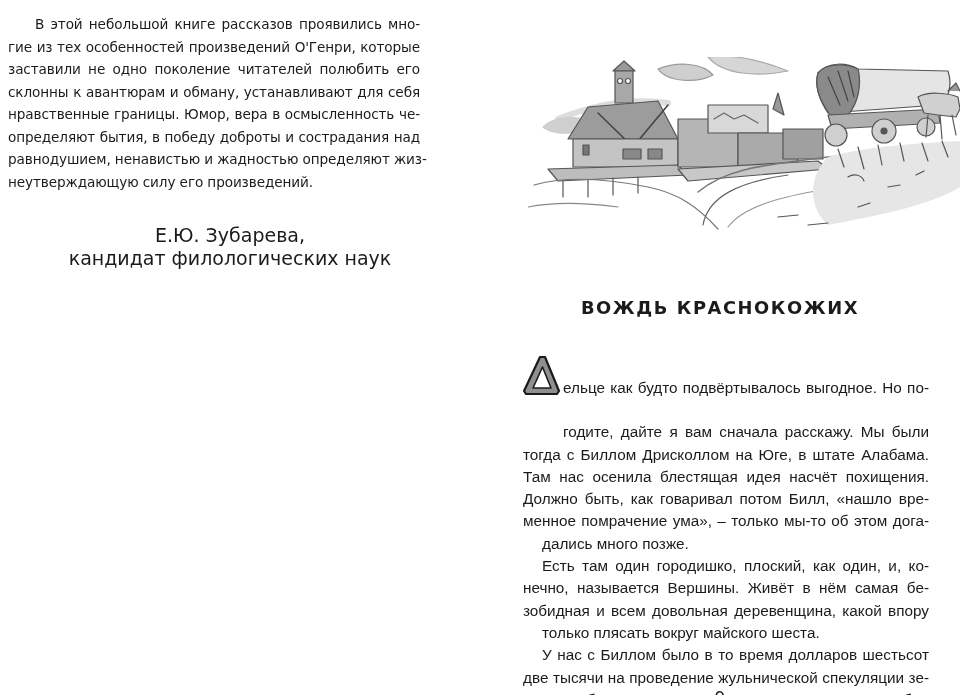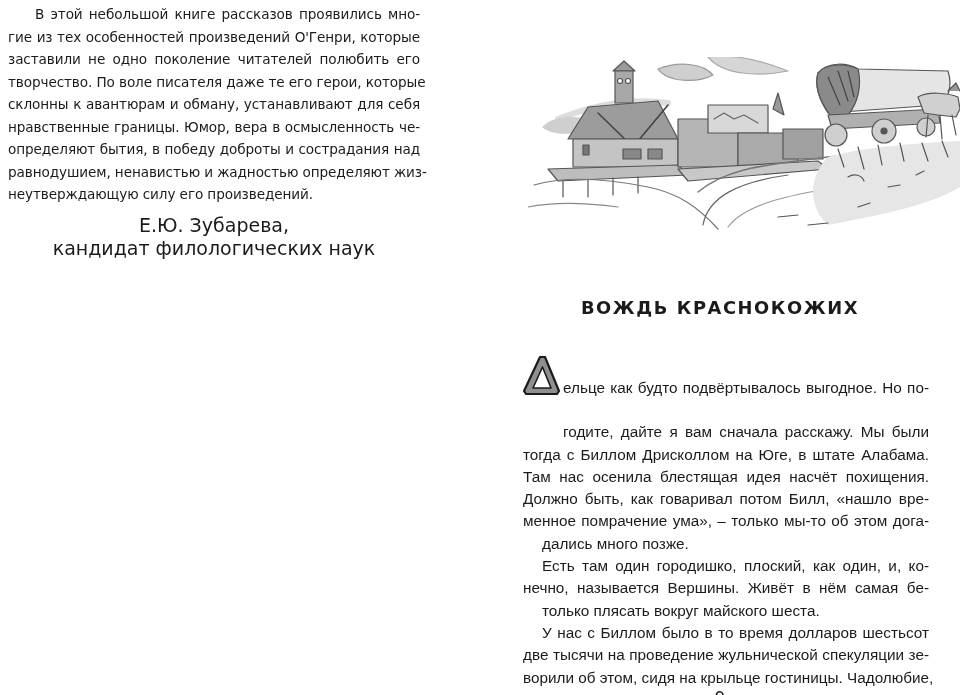--- a/index.html
+++ b/index.html
@@ -1,19 +1,19 @@
 <!DOCTYPE html>
 <html><head>
 <meta charset="utf-8">
 <style>
   html, body { margin: 0; padding: 0; background: #ffffff; }
   body { width: 960px; height: 695px; position: relative; overflow: hidden; color: #1b1b1b; }
 
   .page-left {
-    position: absolute; left: 0; top: 2px; width: 480px; height: 619px;
+    position: absolute; left: 0; top: 12px; width: 480px; height: 619px; padding-left: 16px;
   }
   .left-text {
     position: absolute; left: 8px; top: 1px; width: 412px;
     font-family: "DejaVu Sans", sans-serif;
     font-size: 13.6px; line-height: 22.5px;
     letter-spacing: -0.1px;
   }
   .left-text .line {
     display: block; white-space: nowrap; text-align: justify; text-align-last: justify; height: 22.5px;
   }
@@ -63,21 +63,20 @@
   }
 </style>
 </head>
 <body>
 
 <div class="page-left">
   <div class="left-text">
     <span class="line indent">В этой небольшой книге рассказов проявились мно-</span>
     <span class="line">гие из тех особенностей произведений О'Генри, которые</span>
     <span class="line">заставили не одно поколение читателей полюбить его</span>
-    <span class="line">творчество. По воле писателя даже те его герои, которые</span>
     <span class="line">склонны к авантюрам и обману, устанавливают для себя</span>
     <span class="line">нравственные границы. Юмор, вера в осмысленность че-</span>
     <span class="line">определяют бытия, в победу доброты и сострадания над</span>
     <span class="line">равнодушием, ненавистью и жадностью определяют жиз-</span>
     <span class="line last">неутверждающую силу его произведений.</span>
   </div>
   <div class="signature">
     <span class="sig-line">Е.Ю. Зубарева,</span>
     <span class="sig-line">кандидат филологических наук</span>
   </div>
@@ -149,20 +148,21 @@
     <span class="line dc">ельце как будто подвёртывалось выгодное. Но по-</span>
     <span class="line dc">годите, дайте я вам сначала расскажу. Мы были</span>
     <span class="line">тогда с Биллом Дрисколлом на Юге, в штате Алабама.</span>
     <span class="line">Там нас осенила блестящая идея насчёт похищения.</span>
     <span class="line">Должно быть, как говаривал потом Билл, «нашло вре-</span>
     <span class="line">менное помрачение ума», – только мы-то об этом дога-</span>
     <span class="line last">дались много позже.</span>
 
     <span class="line indent">Есть там один городишко, плоский, как один, и, ко-</span>
     <span class="line">нечно, называется Вершины. Живёт в нём самая бе-</span>
+    <span class="line">зобидная и всем довольная деревенщина, какой впору</span>
     <span class="line last">только плясать вокруг майского шеста.</span>
 
     <span class="line indent">У нас с Биллом было в то время долларов шестьсот</span>
     <span class="line">две тысячи на проведение жульнической спекуляции зе-</span>
     <span class="line">ворили об этом, сидя на крыльце гостиницы. Чадолюбие,</span>
 
   </div>
 
   <div class="page-number">9</div>
 </div>

